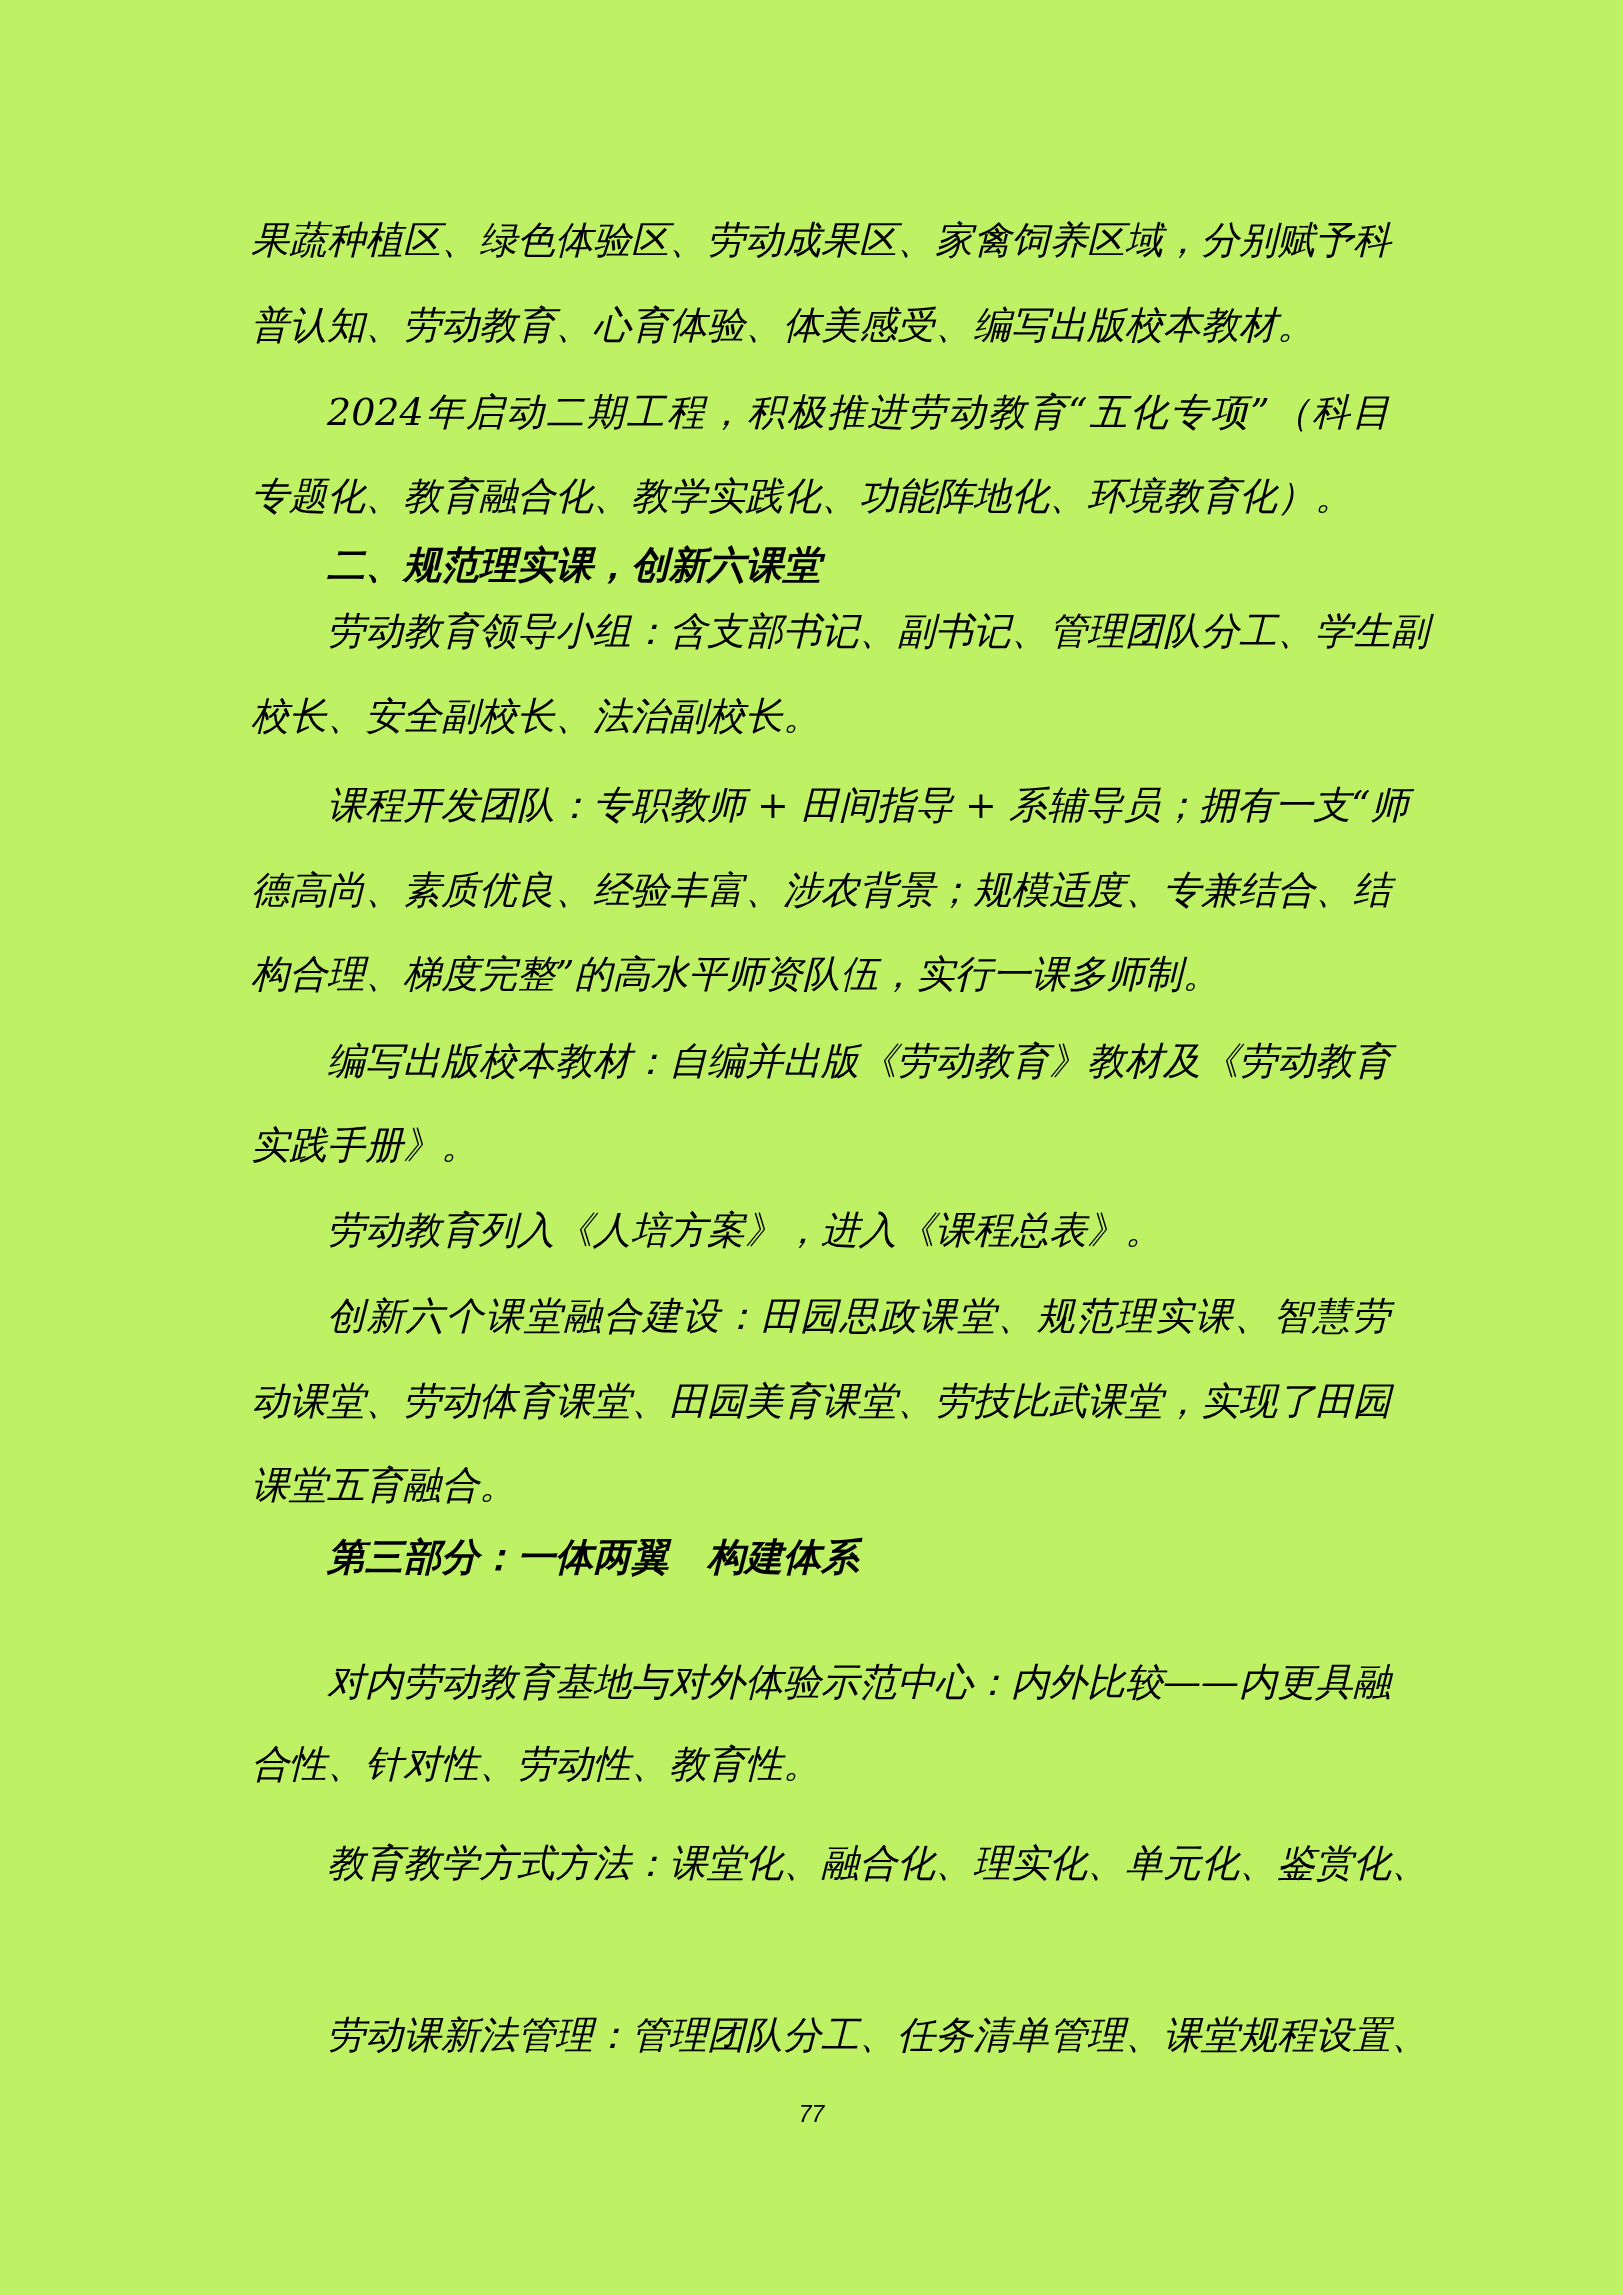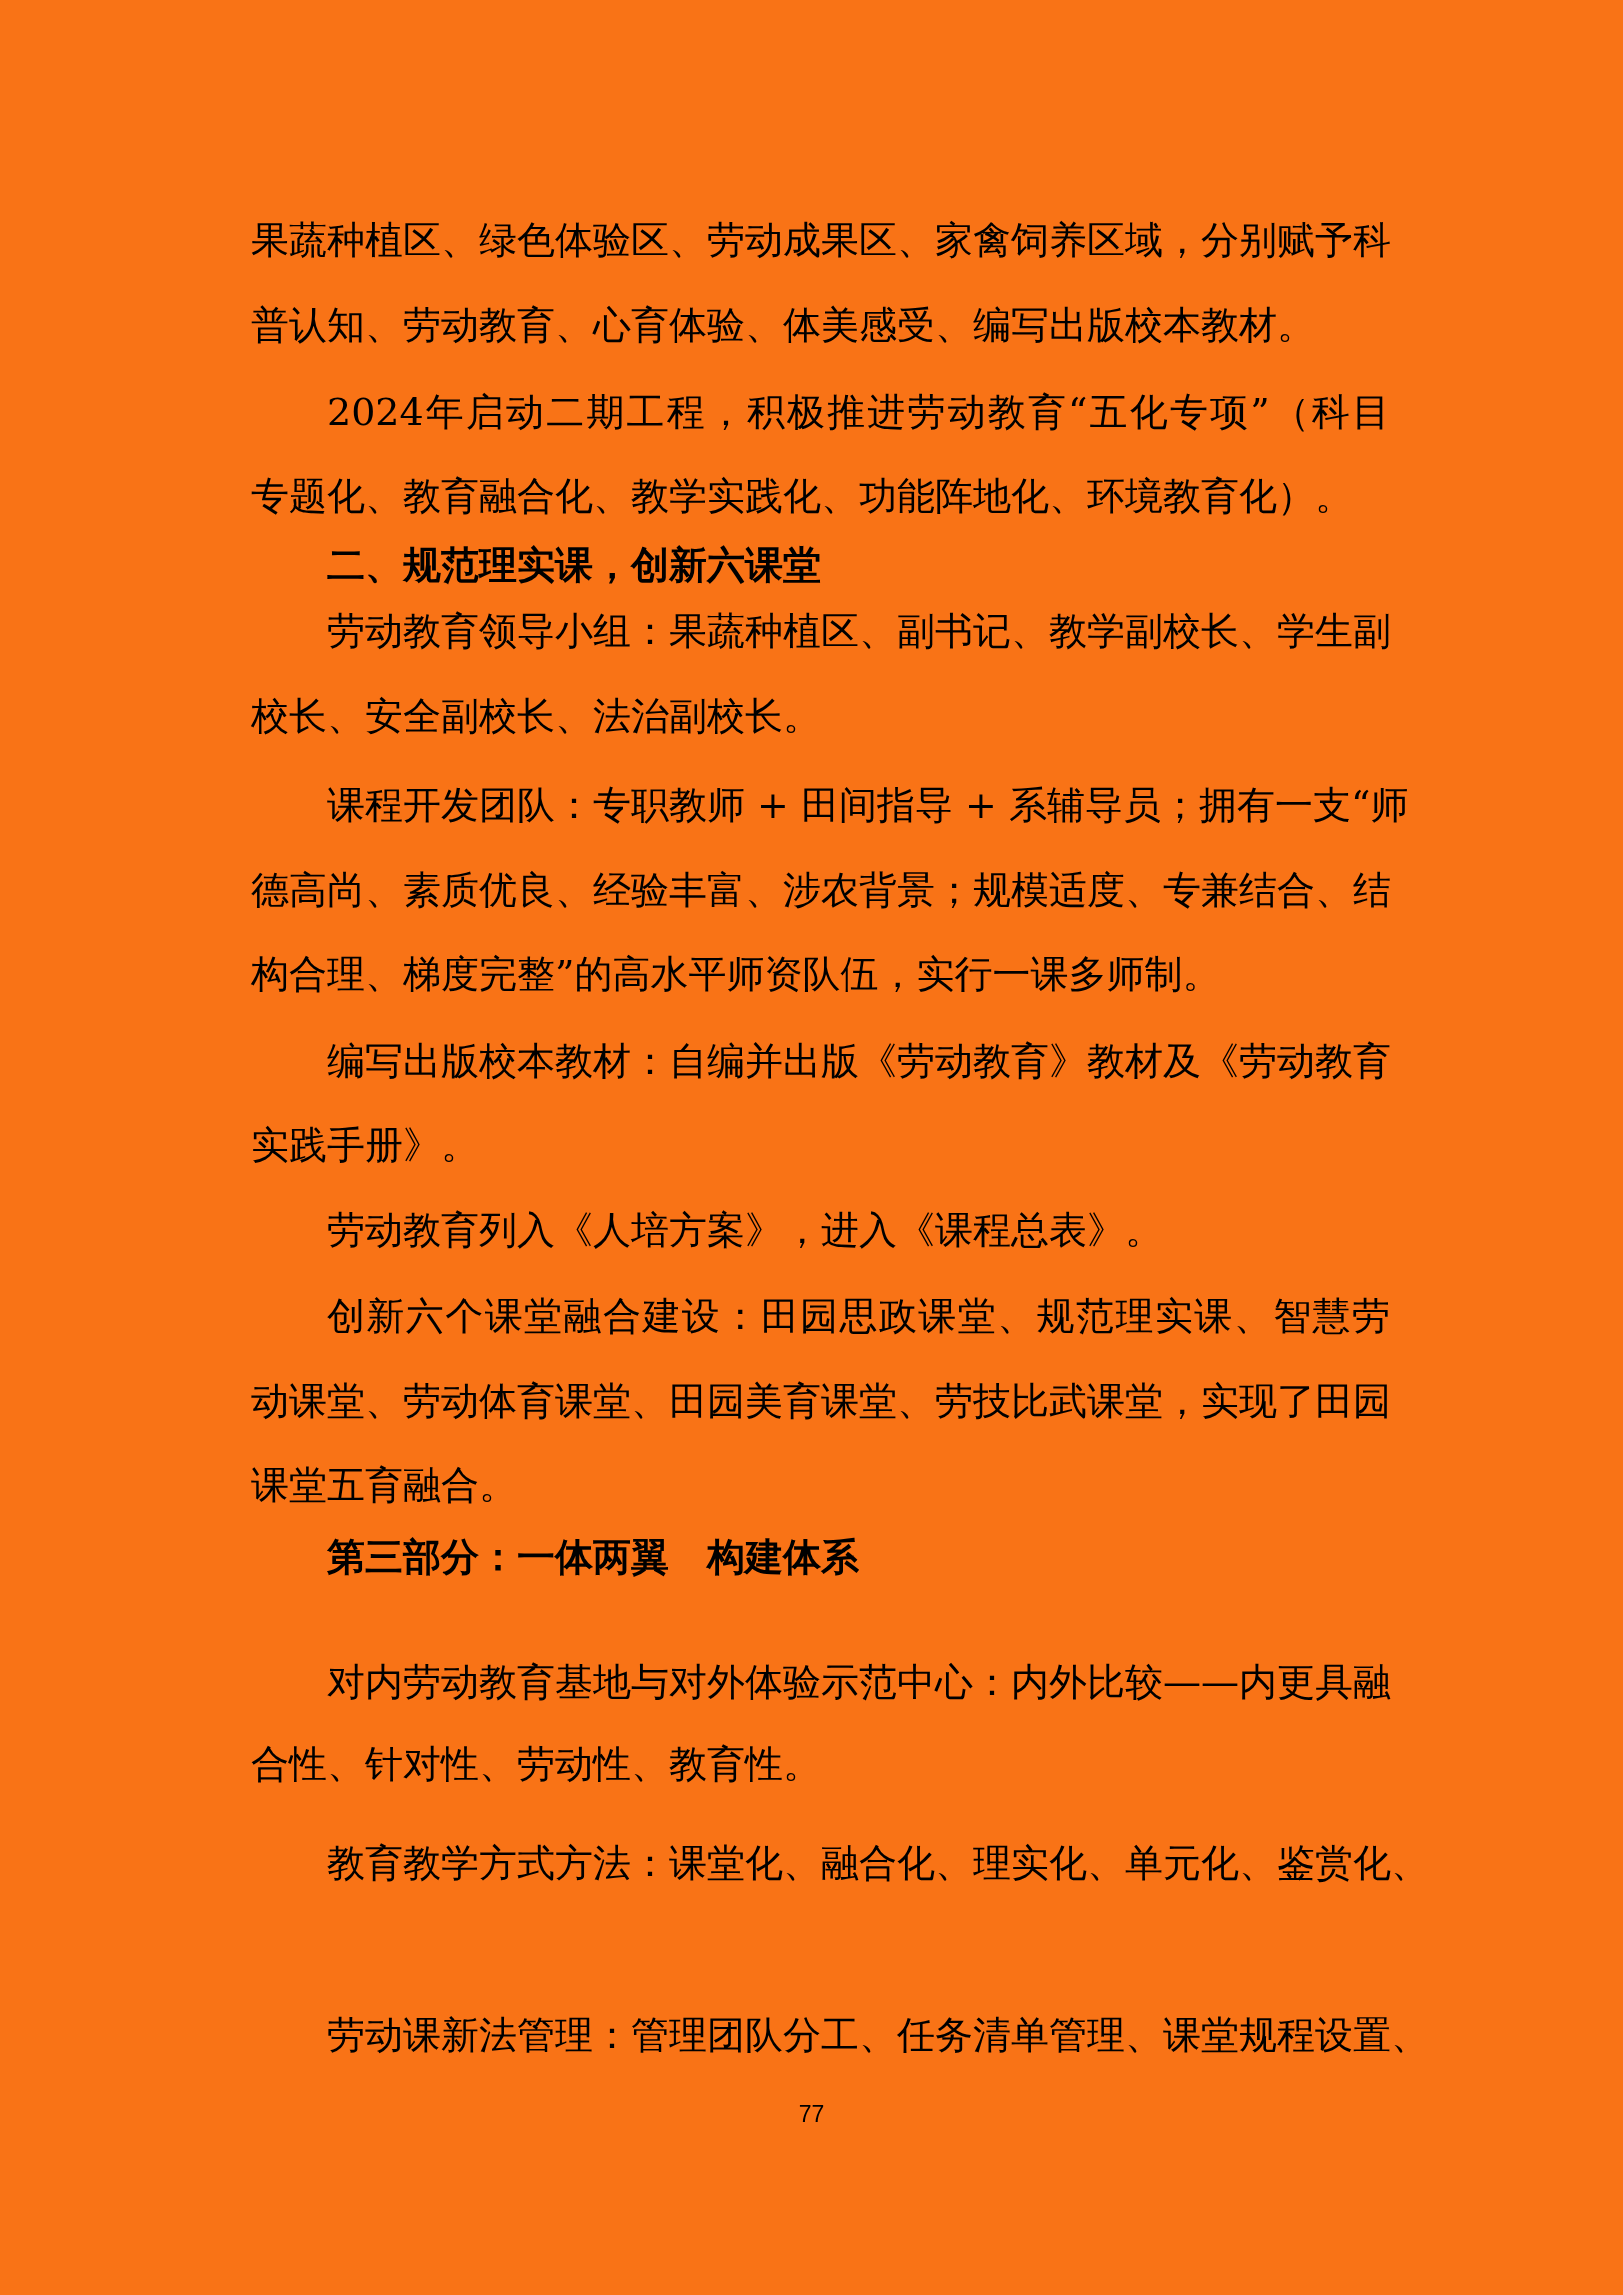--- a/index.html
+++ b/index.html
@@ -1,20 +1,21 @@
 <!DOCTYPE html>
 <html style="font-size:8.2px"><head>
 <meta charset="utf-8">
 <style>
   html, body { margin: 0; padding: 0; background: #ffffff; }
   body { width: 1623px; height: 2295px; position: relative; overflow: hidden; }
   .page {
     position: absolute; left: 0; top: 0; width: 1623px; height: 2295px;
-    background: #f97316; color: #000000;
+    background: #bef264; color: #000000;
     font-family: "DejaVu Serif", "Liberation Serif", serif;
+    font-style: italic;
   }
   .line {
     position: absolute;
     left: 251px;
     width: 1140px;
     font-size: 38px;
     line-height: 46px;
     white-space: nowrap;
     text-align: justify;
     text-align-last: justify;
@@ -33,21 +34,21 @@
 
 <div class="page">
   <div class="line" style="top:217px">果蔬种植区、绿色体验区、劳动成果区、家禽饲养区域，分别赋予科</div>
   <div class="line last" style="top:302px">普认知、劳动教育、心育体验、体美感受、编写出版校本教材。</div>
 
   <div class="line indent" style="top:389px">2024年启动二期工程，积极推进劳动教育“五化专项”（科目</div>
   <div class="line last" style="top:473px">专题化、教育融合化、教学实践化、功能阵地化、环境教育化）。</div>
 
   <div class="line indent heading" style="top:542px">二、规范理实课，创新六课堂</div>
 
-  <div class="line indent" style="top:608px">劳动教育领导小组：果蔬种植区、副书记、教学副校长、学生副</div>
+  <div class="line indent" style="top:608px">劳动教育领导小组：含支部书记、副书记、管理团队分工、学生副</div>
   <div class="line indent" style="top:782px">课程开发团队：专职教师 + 田间指导 + 系辅导员；拥有一支“师</div>
 
   <div class="line last" style="top:693px">校长、安全副校长、法治副校长。</div>
   <div class="line" style="top:867px">德高尚、素质优良、经验丰富、涉农背景；规模适度、专兼结合、结</div>
   <div class="line last" style="top:951px">构合理、梯度完整”的高水平师资队伍，实行一课多师制。</div>
 
   <div class="line indent" style="top:1038px">编写出版校本教材：自编并出版《劳动教育》教材及《劳动教育</div>
   <div class="line last" style="top:1122px">实践手册》。</div>
 
   <div class="line indent last" style="top:1207px">劳动教育列入《人培方案》，进入《课程总表》。</div>

